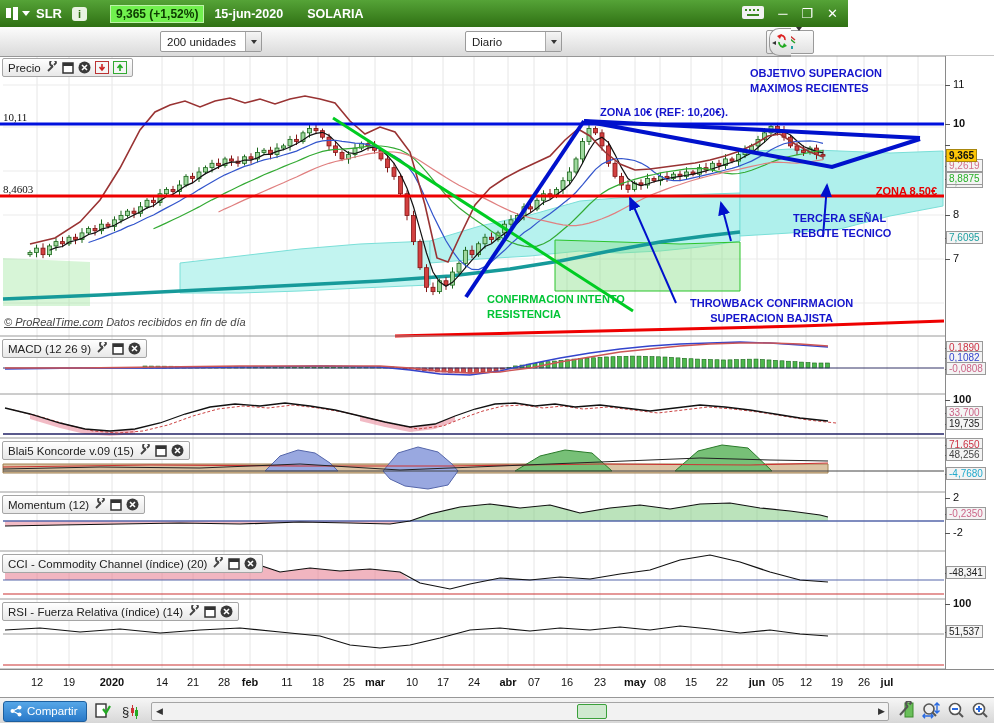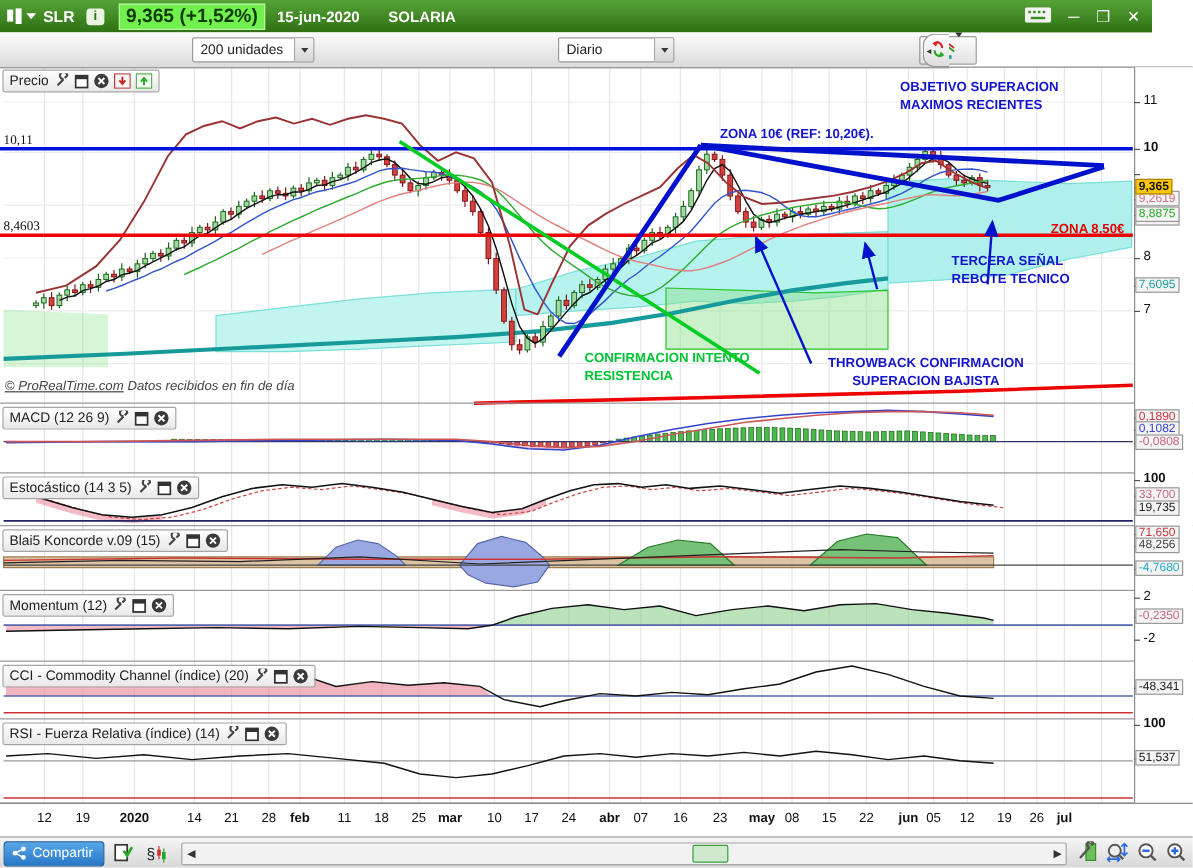--- a/index.html
+++ b/index.html
@@ -1,28 +1,28 @@
 <!DOCTYPE html>
 <html><head>
 <meta charset="utf-8">
 <style>
   html,body{margin:0;padding:0;background:#fff;}
   body{width:994px;height:723px;position:relative;overflow:hidden;
        font-family:"Liberation Sans",sans-serif;font-size:11px;color:#222;}
   
-  .titlebar{position:absolute;left:0;top:0;width:960px;height:27px;z-index:6;
+  .titlebar{position:absolute;left:0;top:0;width:848px;height:27px;z-index:6;
     background:linear-gradient(#55a337,#2f7013);display:flex;align-items:center;color:#fff;}
   .titlebar .candles{display:flex;align-items:flex-end;gap:2px;margin:0 4px 0 6px;}
   .titlebar .candles i{display:block;width:5px;background:#fff;}
   .caret{width:0;height:0;border-left:4px solid transparent;border-right:4px solid transparent;border-top:5px solid #fff;margin:0 6px 0 0;}
   .sym{font-weight:bold;font-size:13px;margin-right:10px;}
   .infoicon{background:#e9f3e2;color:#2f7013;font-weight:bold;border-radius:3px;
     width:15px;height:14px;text-align:center;line-height:14px;font-size:11px;margin-right:12px;}
   .pricebadge{background:#71f04e;color:#0c3a00;font-weight:bold;border:1px solid #bdf4a8;
-    padding:1px 5px;font-size:16px;margin-right:10px;}
+    padding:1px 5px;font-size:12px;margin-right:10px;margin-left:11px;}
   .tdate{font-weight:bold;font-size:12.5px;margin-right:24px;}
   .tname{font-weight:bold;font-size:12.5px;}
   .winbtns{margin-left:auto;display:flex;align-items:center;gap:14px;margin-right:10px;font-size:13px;}
   .winbtns span{cursor:default;}
   .kbicon{display:inline-block;}
   
   .toolbar{position:absolute;left:0;top:27px;width:791px;height:29px;z-index:6;
     background:linear-gradient(#fcfcfc,#dadada);border-bottom:1px solid #979797;}
   .selectbox{position:absolute;top:4px;height:19px;background:#fff;border:1px solid #9a9a9a;
     border-radius:2px;display:flex;align-items:center;font-size:11.5px;}
@@ -807,34 +807,20 @@
       </svg>
  <svg width="12" height="12">
         <rect x="1" y="1" width="10" height="10" fill="#fff" stroke="#333" stroke-width="1.5"></rect>
         <rect x="1" y="1" width="10" height="3" fill="#333"></rect>
       </svg>
  <svg width="13" height="13">
         <circle cx="6.5" cy="6.5" r="6" fill="#3a3a3a"></circle>
         <path d="M4,4 L9,9 M9,4 L4,9" stroke="#fff" stroke-width="1.6"></path>
       </svg>
     </div>
-    <div class="chip" style="left: 2px; top: 397px;">
-      <span>Estocástico (14 3 5)</span>
- <svg width="13" height="13">
-        <path d="M3,10 L8,5 M8,5 a3,3 0 1,1 3,-3 l-2,2" stroke="#444" stroke-width="1.8" fill="none"></path>
-      </svg>
- <svg width="12" height="12">
-        <rect x="1" y="1" width="10" height="10" fill="#fff" stroke="#333" stroke-width="1.5"></rect>
-        <rect x="1" y="1" width="10" height="3" fill="#333"></rect>
-      </svg>
- <svg width="13" height="13">
-        <circle cx="6.5" cy="6.5" r="6" fill="#3a3a3a"></circle>
-        <path d="M4,4 L9,9 M9,4 L4,9" stroke="#fff" stroke-width="1.6"></path>
-      </svg>
-    </div>
     <div class="chip" style="left: 2px; top: 441px;">
       <span>Blai5 Koncorde v.09 (15)</span>
  <svg width="13" height="13">
         <path d="M3,10 L8,5 M8,5 a3,3 0 1,1 3,-3 l-2,2" stroke="#444" stroke-width="1.8" fill="none"></path>
       </svg>
  <svg width="12" height="12">
         <rect x="1" y="1" width="10" height="10" fill="#fff" stroke="#333" stroke-width="1.5"></rect>
         <rect x="1" y="1" width="10" height="3" fill="#333"></rect>
       </svg>
  <svg width="13" height="13">

